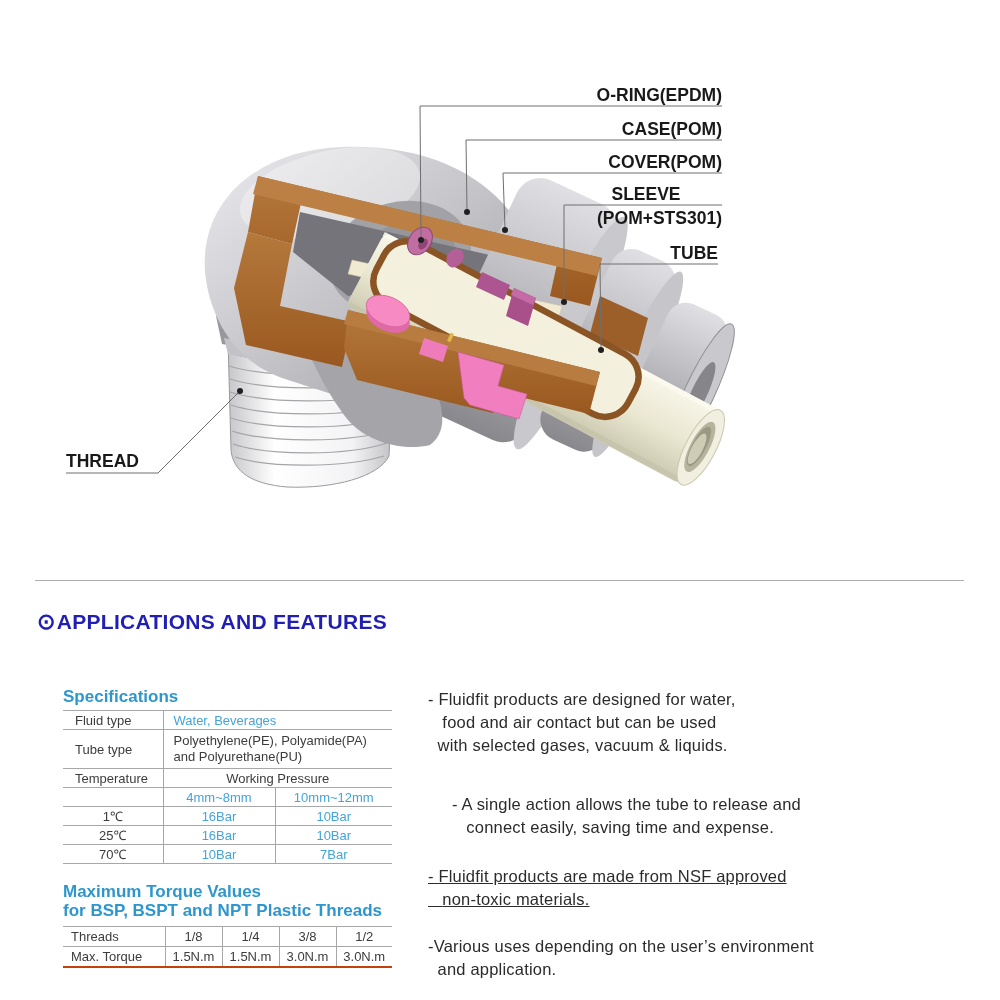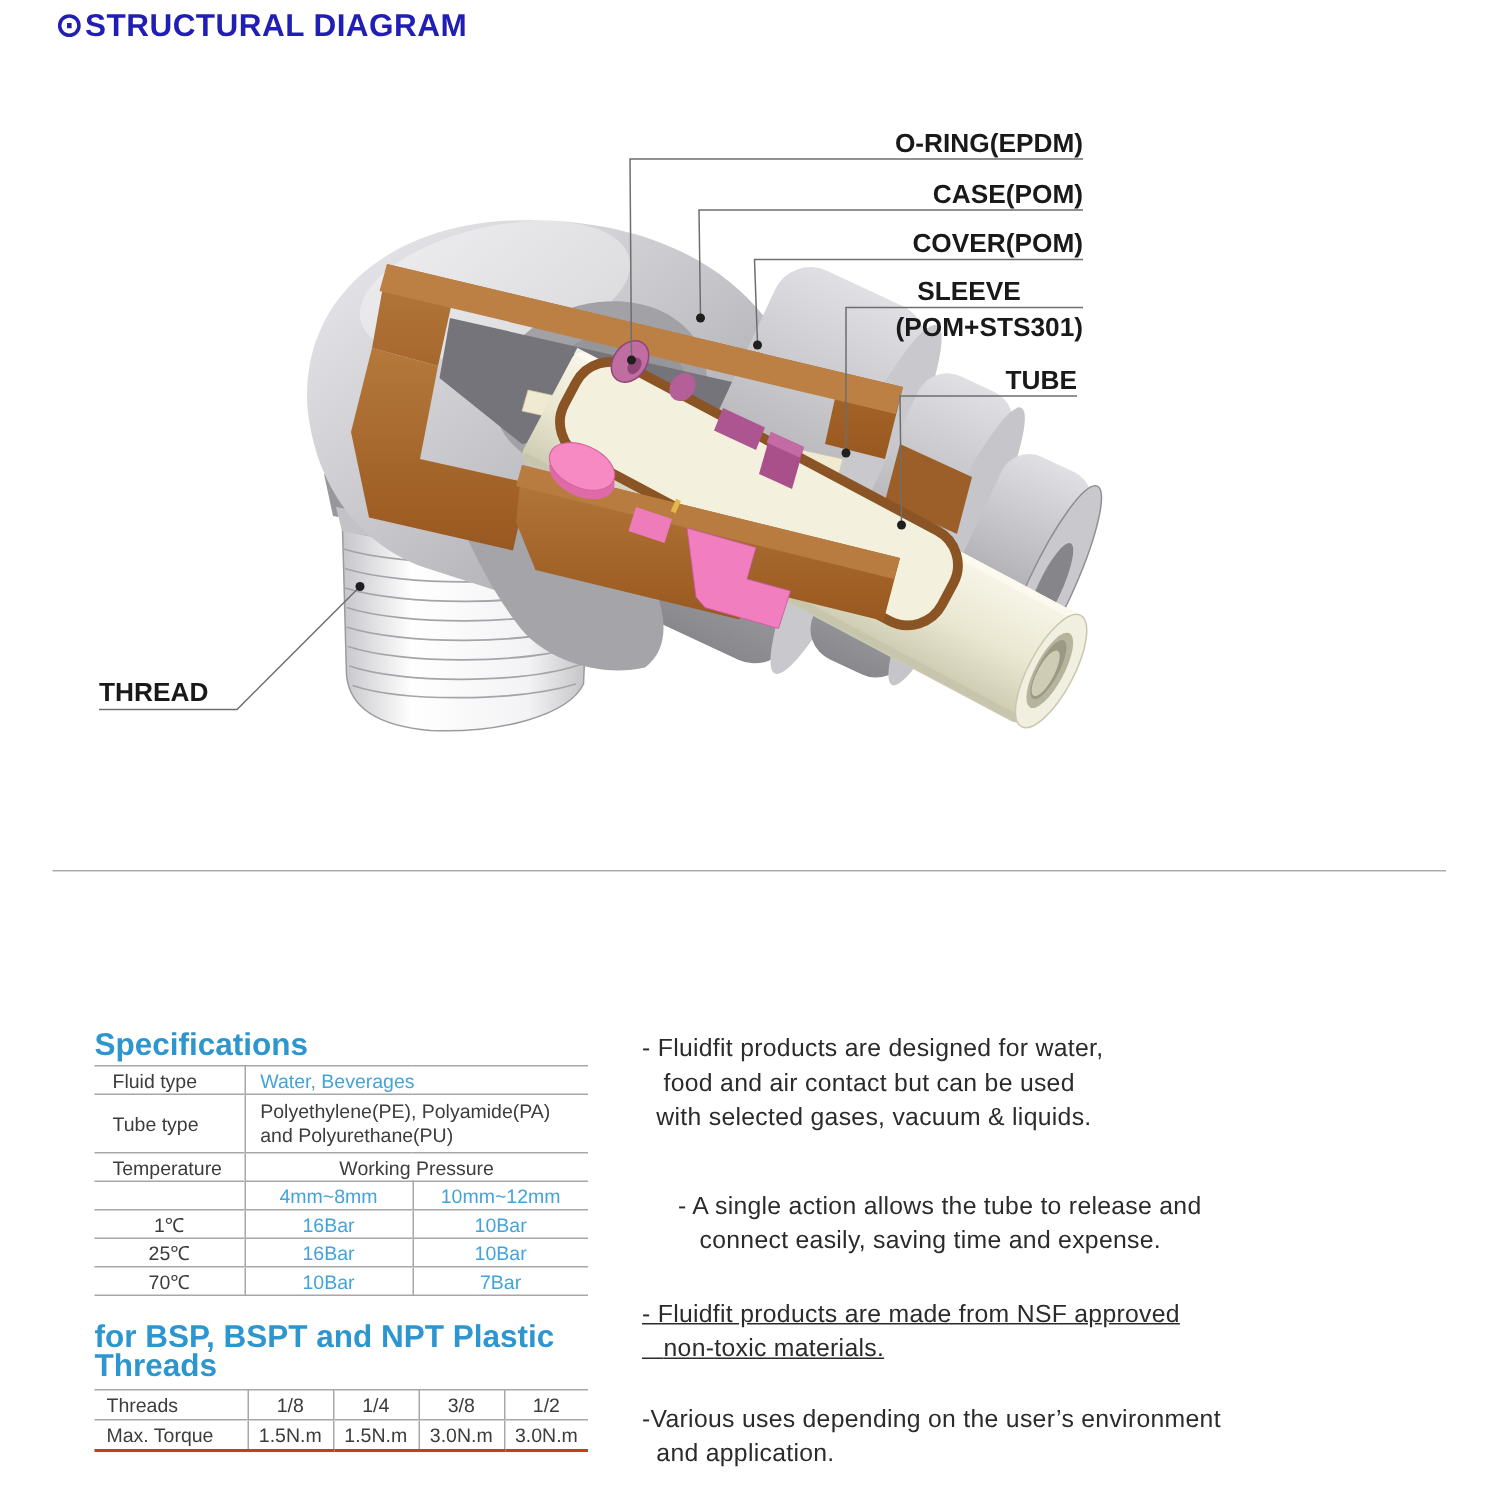--- a/index.html
+++ b/index.html
@@ -17,21 +17,21 @@
     position:absolute; left:35px; top:580px; width:929px; height:1px;
     background:#adadad;
   }
   svg text {
     font-family:"Liberation Sans", sans-serif;
     font-size:17.5px; font-weight:600; fill:#191919;
   }
   
   .spec-block { position:absolute; left:63px; top:687px; width:340px; }
   .tbl-title {
-    font-size:21px; font-weight:700; color:#2e96ce; line-height:19px;
+    font-size:17px; font-weight:700; color:#2e96ce; line-height:19px;
   }
   table { border-collapse:collapse; table-layout:fixed; }
   .spec-table { width:329px; margin-top:4px; font-size:13px; color:#3c3c3c; }
   .spec-table td { border-top:1px solid #a7a7a7; height:18px; padding:0 4px; }
   .spec-table tr:last-child td { border-bottom:1px solid #a7a7a7; }
   .spec-table td.lbl { border-right:1px solid #a7a7a7; padding-left:12px; }
   .spec-table td.sep { border-right:1px solid #a7a7a7; }
   .spec-table td.blue { color:#44a4d9; }
   .spec-table td.ctr { text-align:center; padding:0; }
   .spec-table td.wrap { line-height:16px; padding:3px 6px 3px 10px; }
@@ -54,23 +54,20 @@
   }
   .feature.f1 { margin-bottom:36px; }
   .feature.f2 { margin-bottom:26px;margin-left:24px; }
   .feature.f3 { margin-bottom:24px;text-decoration:underline; }
 </style>
 </head>
 <body>
 
 <div class="page">
 
-  <div class="sec-head" style="top:4px">
-    <span class="bullet">⊙</span><span>STRUCTURAL DIAGRAM</span>
-  </div>
 
   <svg viewBox="0 0 1000 580" style="position:absolute;left:0;top:0;width:1000px;height:580px">
     <defs>
       <linearGradient id="gDome" x1="0" y1="0" x2="1" y2="1">
         <stop offset="0" stop-color="#ebebef"></stop>
           <stop offset="0.5" stop-color="#c3c3c7"></stop>
           <stop offset="1" stop-color="#94949a"></stop>
       </linearGradient>
       <linearGradient id="gRing" x1="0" y1="0" x2="0" y2="1">
         <stop offset="0" stop-color="#e0e0e4"></stop>
@@ -194,20 +191,23 @@
     <text x="722" y="135" text-anchor="end">CASE(POM)</text>
     <text x="722" y="168" text-anchor="end">COVER(POM)</text>
     <text x="646" y="200" text-anchor="middle">SLEEVE</text>
     <text x="722" y="224" text-anchor="end">(POM+STS301)</text>
     <text x="718" y="259" text-anchor="end">TUBE</text>
     <text x="66" y="467" text-anchor="start">THREAD</text>
   </svg>
 
   <div class="divider"></div>
 
+  <div class="sec-head" style="top:609px">
+    <span class="bullet">⊙</span><span>APPLICATIONS AND FEATURES</span>
+  </div>
 
   <div class="spec-block">
     <div class="tbl-title">Specifications</div>
     <table class="spec-table">
       <colgroup>
           <col style="width:100px">
           <col style="width:112px">
           <col style="width:117px">
         </colgroup>
       <tbody>
@@ -241,20 +241,21 @@
       <tr>
         <td class="lbl ctr">70℃</td>
         <td class="blue ctr sep">10Bar</td>
         <td class="blue ctr">7Bar</td>
       </tr>
     </tbody>
       </table>
   </div>
 
   <div class="torque-block">
+    <div class="tbl-title">Maximum Torque Values</div>
     <div class="tbl-title">for BSP, BSPT and NPT Plastic Threads</div>
     <table class="torque-table">
       <colgroup>
           <col style="width:102px">
           <col style="width:57px">
           <col style="width:57px">
           <col style="width:57px">
           <col style="width:56px">
         </colgroup>
       <tbody>

